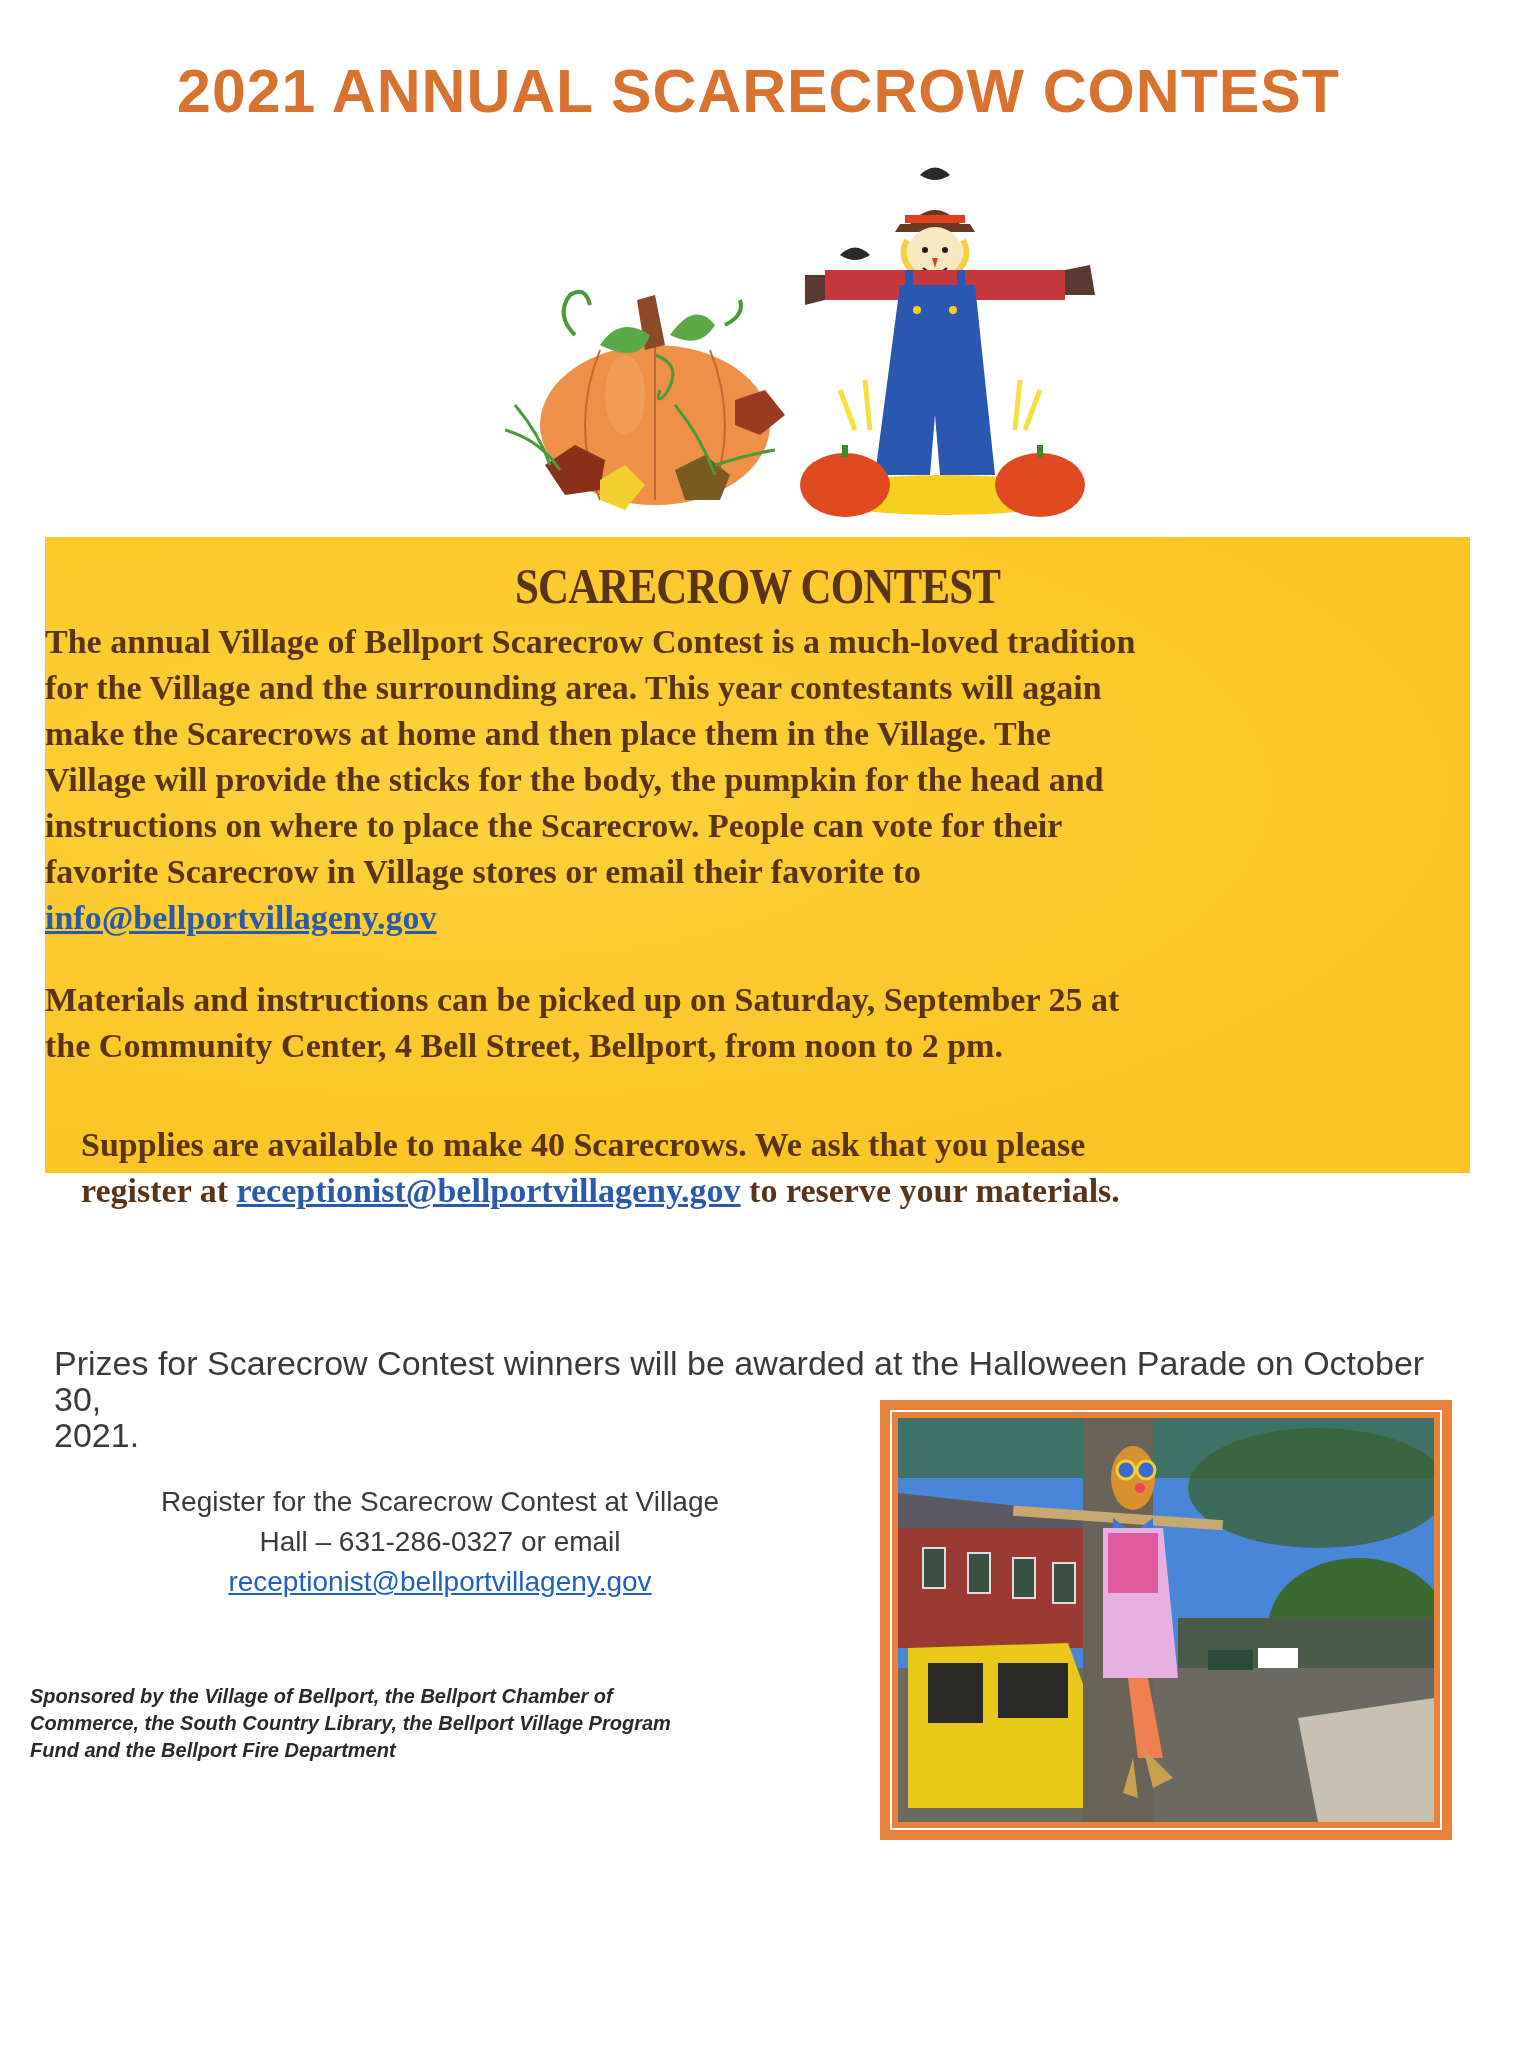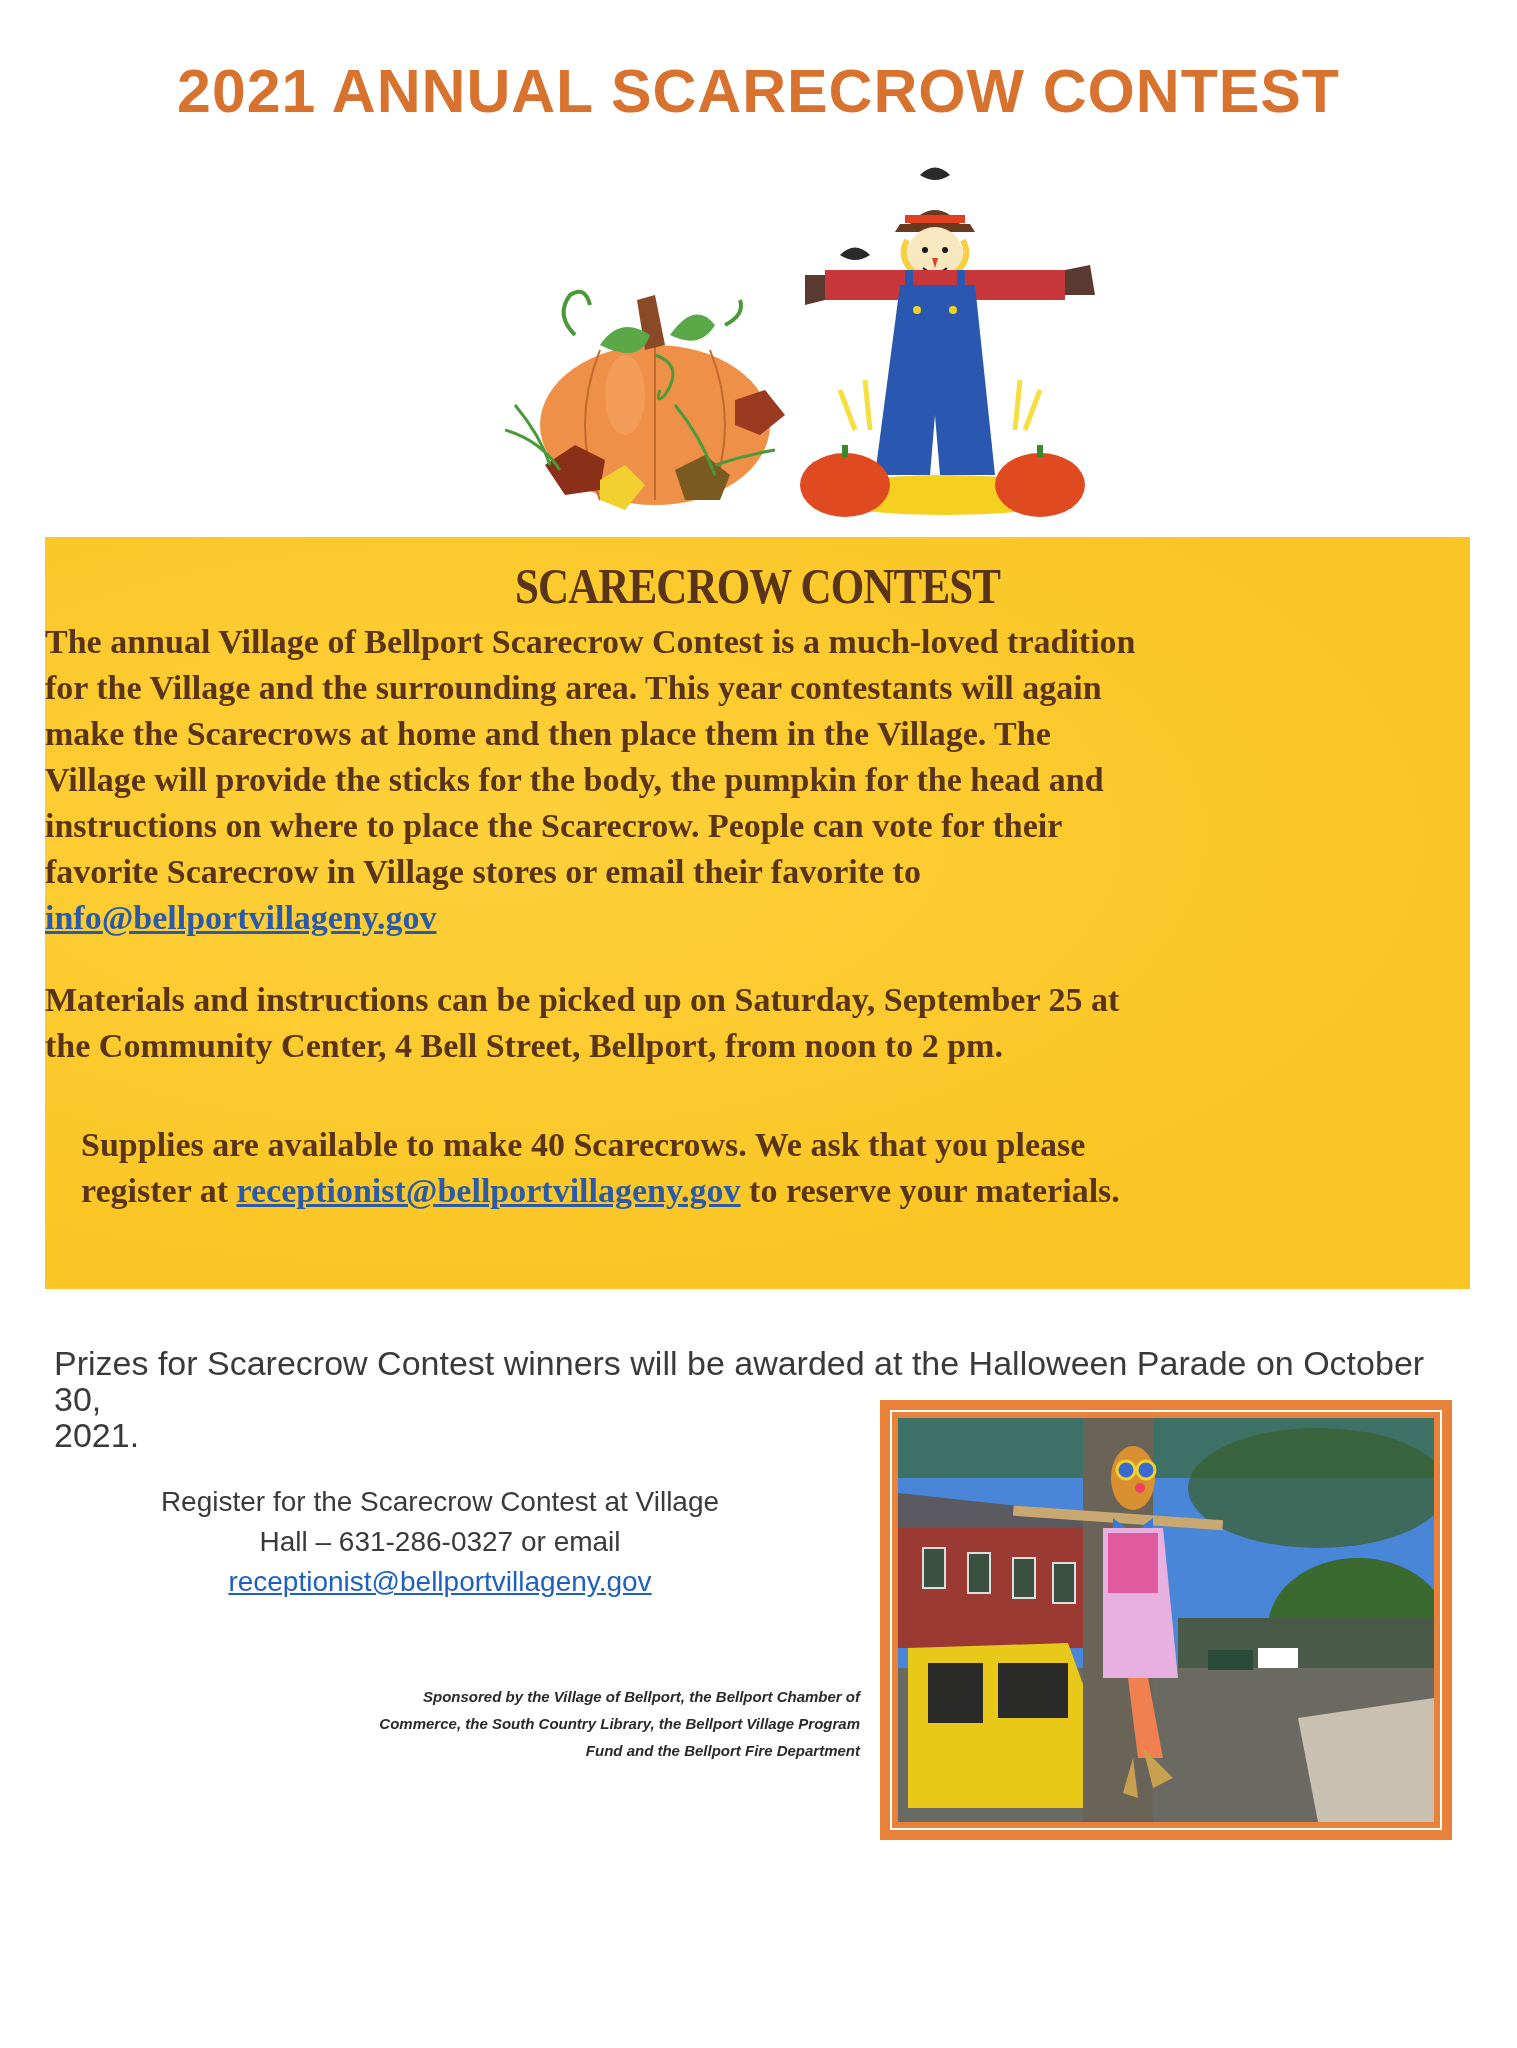--- a/index.html
+++ b/index.html
@@ -9,21 +9,21 @@
     position: absolute; left: 0; top: 55px; width: 1517px; text-align: center;
     font-family: "Liberation Sans", sans-serif; font-weight: bold; font-size: 62px;
     color: #d8722f; letter-spacing: 1px; transform: scaleX(0.98);
   }
 
   .clipart { position: absolute; }
   .pumpkin-art { left: 505px; top: 255px; width: 300px; height: 265px; }
   .scarecrow-art { left: 795px; top: 160px; width: 305px; height: 360px; }
 
   .yellow-box {
-    position: absolute; left: 45px; top: 537px; width: 1425px; height: 752px;
+    position: absolute; left: 45px; top: 537px; width: 1425px; height: 636px;
     background: #fcc82a;
     background-image: radial-gradient(ellipse at 30% 40%, #fdd03a 0%, #fbc625 70%);
     text-decoration: underline;
   }
   .yb-title {
     position: absolute; left: 0; top: 20px; width: 100%; text-align: center;
     font-family: "Liberation Serif", serif; font-weight: bold; font-size: 50px;
     color: #5a3418; transform: scaleX(0.86); letter-spacing: -1px;
   }
   .yb-para {
@@ -42,22 +42,22 @@
     font-weight: normal; font-size: 34px; color: #3a3a3a; line-height: 36px;
   }
 
   .register-block {
     position: absolute; left: 10px; top: 1482px; width: 860px; text-align: center;
     font-size: 28px; color: #3a3a3a; line-height: 40px;
   }
   .register-block .reg-link { color: #1f5fc0; text-decoration: underline; }
 
   .sponsor-block {
-    position: absolute; left: 30px; top: 1683px; width: 830px; text-align: right;
-    font-style: italic; font-weight: bold; font-size: 15px; color: #2a2a2a; line-height: 27px;
+    position: absolute; left: 30px; top: 1683px; width: 830px; text-align: left;
+    font-style: italic; font-weight: bold; font-size: 20px; color: #2a2a2a; line-height: 27px;
   }
 
   .photo-frame {
     position: absolute; left: 880px; top: 1400px; width: 572px; height: 440px;
     background: #e8823a; padding: 0;
   }
   .photo-inner-border {
     position: absolute; left: 10px; top: 10px; right: 10px; bottom: 10px;
     border: 2px solid #ffffff;
   }

